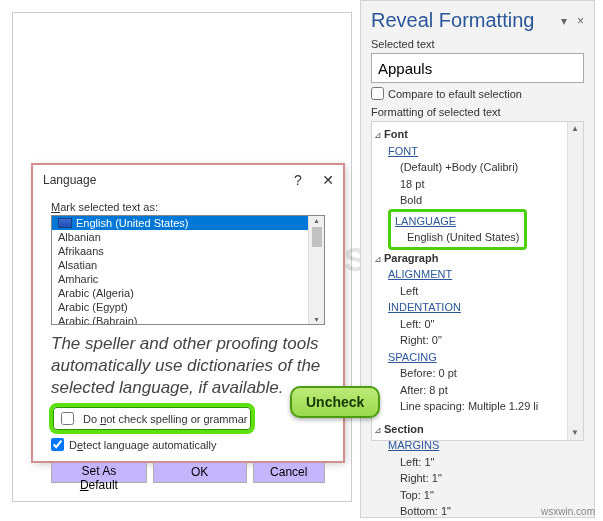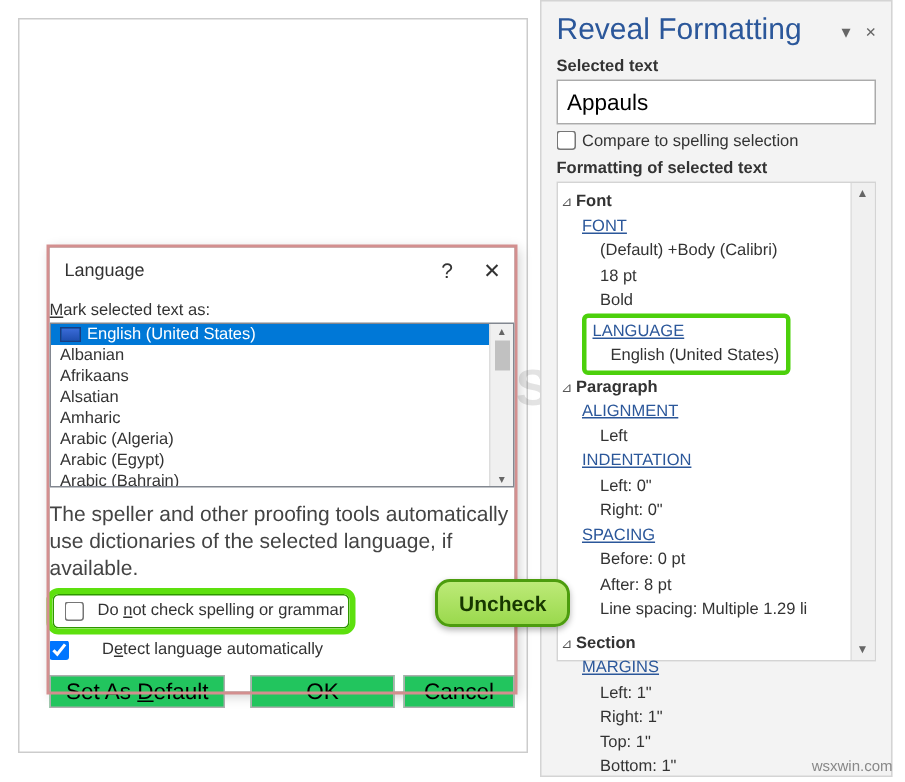--- a/index.html
+++ b/index.html
@@ -3,55 +3,55 @@
   <meta charset="utf-8">
   <style>
     * { box-sizing: border-box; font-family: "Segoe UI", Tahoma, sans-serif; }
     body { margin: 0; width: 603px; height: 521px; background: #fff; position: relative; overflow: hidden; font-size: 11px; color: #333; }
     
     .doc-area { position: absolute; left: 12px; top: 12px; width: 340px; height: 490px; border: 1px solid #ccc; background: #fff; }
     
     .pane { position: absolute; left: 360px; top: 0; width: 235px; height: 518px; background: #f3f3f3; border: 1px solid #d4d4d4; padding: 8px 10px; }
     .pane-title { font-size: 20px; color: #2b579a; font-weight: 300; margin-bottom: 4px; display: flex; justify-content: space-between; align-items: center; gap: 24px; }
     .pane-ctrl { font-size: 12px; color: #666; }
-    .sect-label { font-weight: bold; font-size: 11px; margin: 6px 0 3px; }
+    .sect-label { font-weight: normal; font-size: 11px; margin: 6px 0 3px; }
     .sel-input { width: 100%; height: 30px; border: 1px solid #ababab; font-size: 15px; padding: 2px 6px; background: #fff; }
     .chk-row { margin: 4px 0 6px; font-size: 11px; display: flex; align-items: center; gap: 4px; }
     .chk-row input { margin: 0; }
     .fmt-box { border: 1px solid #d4d4d4; background: #fff; height: 320px; position: relative; }
     .fmt-scroll { position: absolute; right: 0; top: 0; bottom: 0; width: 16px; background: #f0f0f0; border-left: 1px solid #e0e0e0; }
     .fmt-scroll .up, .fmt-scroll .dn { width: 14px; height: 14px; font-size: 8px; text-align: center; line-height: 14px; color: #666; }
     .fmt-content { padding: 4px 2px; font-size: 11px; line-height: 1.5; }
     .tri { display: inline-block; width: 10px; font-size: 9px; color: #555; }
     .lnk { color: #2b579a; text-decoration: underline; cursor: pointer; }
     .fmt-sect { font-weight: bold; }
     .ind1 { padding-left: 14px; }
     .ind2 { padding-left: 26px; }
     .hl-green { border: 3px solid #4cd00b; border-radius: 4px; }
     
     .dlg { position: absolute; left: 32px; top: 164px; width: 312px; height: 298px; background: #fff; border: 1px solid #8f8f8f; box-shadow: 2px 2px 8px rgba(0,0,0,0.2); outline: 2px solid #d38f8f; outline-offset: -1px;}
     .dlg-titlebar { height: 30px; display: flex; align-items: center; padding-left: 10px; font-size: 12px; }
     .dlg-title { flex: 1; }
     .dlg-btns { display: flex; }
     .dlg-btn { width: 30px; text-align: center; font-size: 14px; cursor: pointer; }
-    .dlg-body { padding: 6px 0 10px; }
+    .dlg-body { padding: 6px 18px 10px; }
     .mark-lbl { font-size: 11px; margin-bottom: 2px; }
     .mark-lbl u { text-decoration: underline; }
     .listbox { border: 1px solid #828790; height: 110px; overflow: hidden; position: relative; background: #fff; }
     .lb-item { padding: 1px 6px; font-size: 11px; white-space: nowrap; }
     .lb-sel { background: #0078d7; color: #fff; display: flex; align-items: center; gap: 4px; }
     .abc-icon { display: inline-block; width: 14px; height: 10px; background: linear-gradient(#3a6bd8,#1f4fb0); border: 1px solid #1a3c80;}
     .lb-scroll { position: absolute; right: 0; top: 0; bottom: 0; width: 16px; background: #f0f0f0; border-left: 1px solid #ddd; display: flex; flex-direction: column; justify-content: space-between; align-items: center; font-size: 8px; color: #666; }
     .lb-thumb { width: 10px; height: 20px; background: #c1c1c1; margin-top: 2px; }
-    .speller { font-size: 14px; line-height: 1.3; margin-top: 8px; color: #444; }
-    .chkln { display: flex; align-items: center; gap: 22px; margin-top: 6px; font-size: 11px; }
+    .speller { font-size: 17px; line-height: 1.3; margin-top: 8px; color: #444; font-style: italic; }
+    .chkln { display: flex; align-items: center; gap: 5px; margin-top: 6px; font-size: 11px; }
     .chkln input { margin: 0; }
     .hl-box { border: 4px solid #5de00e; border-radius: 8px; padding: 2px 4px; margin: 4px 0 2px -2px; display: inline-flex; align-items: center; gap: 6px; box-shadow: 0 0 0 1px #2e9600 inset; }
     .dlg-foot { display: flex; gap: 6px; margin-top: 10px; align-items: center;}
-    .wbtn { border: 1px solid #adadad; background: #22c55e; font-size: 15px; padding: 2px 10px; height: 22px; cursor: pointer; }
+    .wbtn { border: 1px solid #adadad; background: #c4b5fd; font-size: 12px; padding: 2px 10px; height: 22px; cursor: pointer; }
     .wbtn.sp { margin-right: auto; }
     
     .callout { position: absolute; left: 290px; top: 386px; background: linear-gradient(#bdea78,#9ad94d); border: 2px solid #4c9c0e; border-radius: 10px; padding: 6px 14px; font-size: 14px; font-weight: bold; box-shadow: 0 2px 4px rgba(0,0,0,0.3); color: #173700;}
     
     .wm { position: absolute; left: 160px; top: 240px; font-size: 34px; color: rgba(100,100,100,0.18); font-weight: bold; letter-spacing: 1px; pointer-events: none; display: flex; align-items: center;}
     .wm-g { display:inline-flex; width:34px; height:34px; border:5px solid rgba(80,160,60,0.2); border-radius:50%; margin: 0 2px; align-items: center; justify-content: center;}
     .credit { position: absolute; right: 8px; bottom: 4px; font-size: 10px; color: #888; }
   </style>
 </head>
 <body>
@@ -65,21 +65,21 @@
     <span>Reveal Formatting</span>
     <span class="pane-ctrl">
       <span>▾</span>&nbsp;&nbsp;
       <span>×</span>
     </span>
   </div>
   <div class="sect-label">Selected text</div>
   <input class="sel-input" value="Appauls" style="">
   <label class="chk-row">
     <input type="checkbox" style="">
-    <span>Compare to spelling selection</span>
+    <span>Compare to efault selection</span>
   </label>
   <div class="sect-label">Formatting of selected text</div>
   <div class="fmt-box">
     <div class="fmt-content">
       <div><span class="tri">⊿</span><span class="fmt-sect">Font</span></div>
       <div class="ind1"><span class="lnk">FONT</span></div>
       <div class="ind2">(Default) +Body (Calibri)</div>
       <div class="ind2">18 pt</div>
       <div class="ind2">Bold</div>
       <div class="ind1 hl-green" style="display:inline-block; padding:1px 4px; margin-left:14px;">

